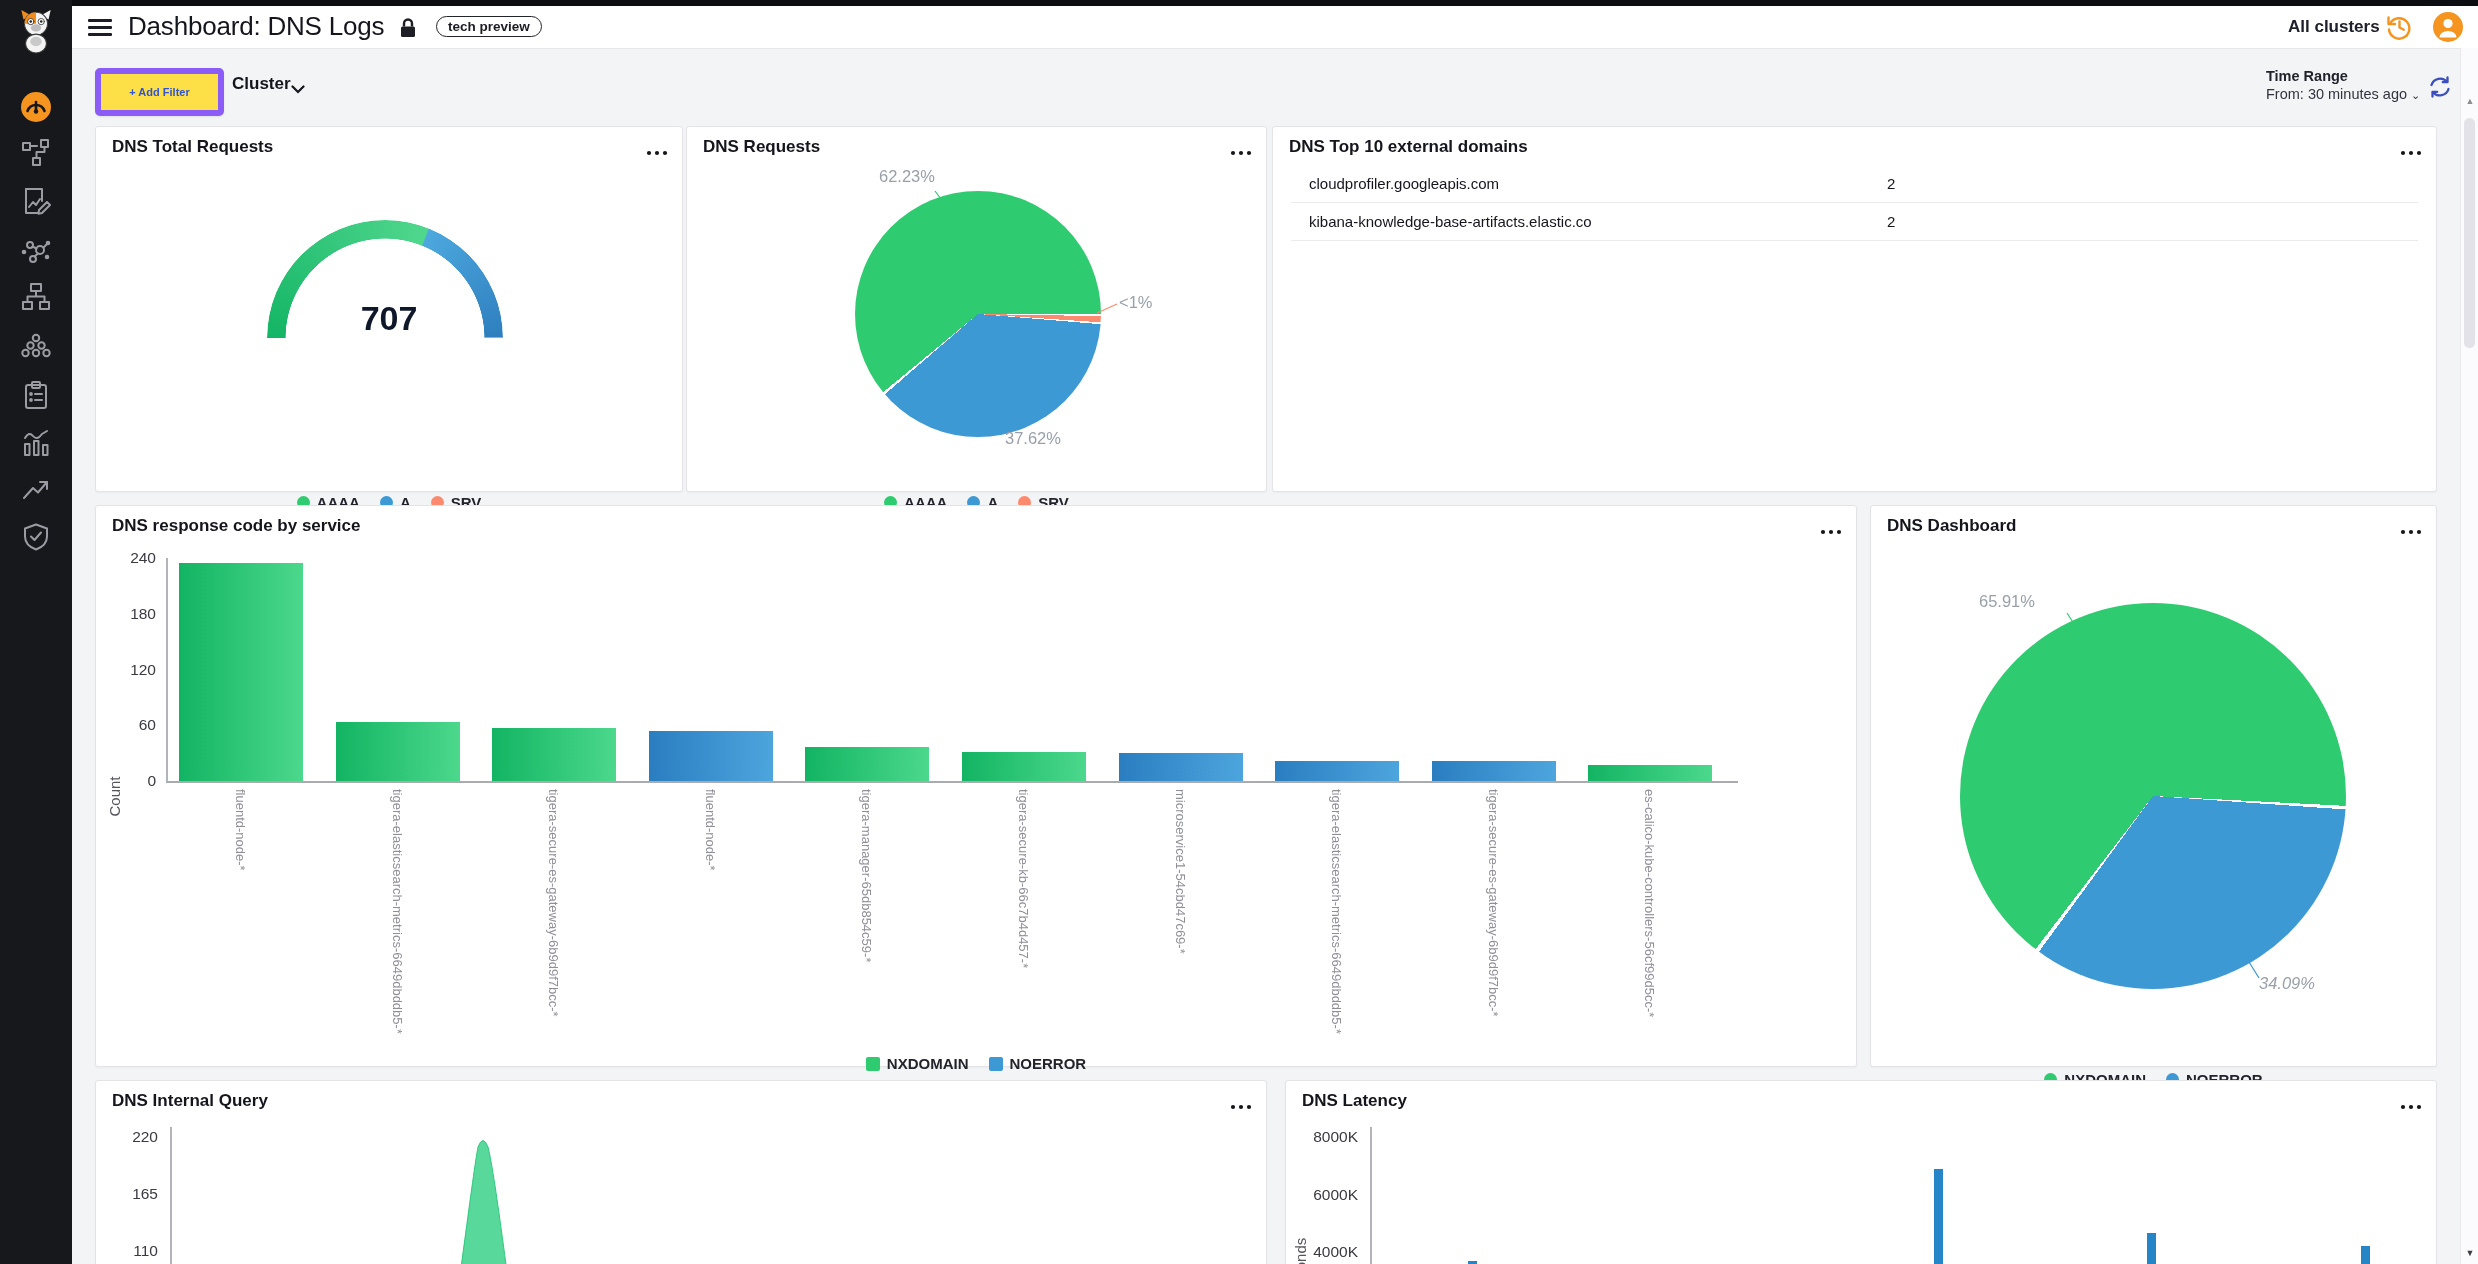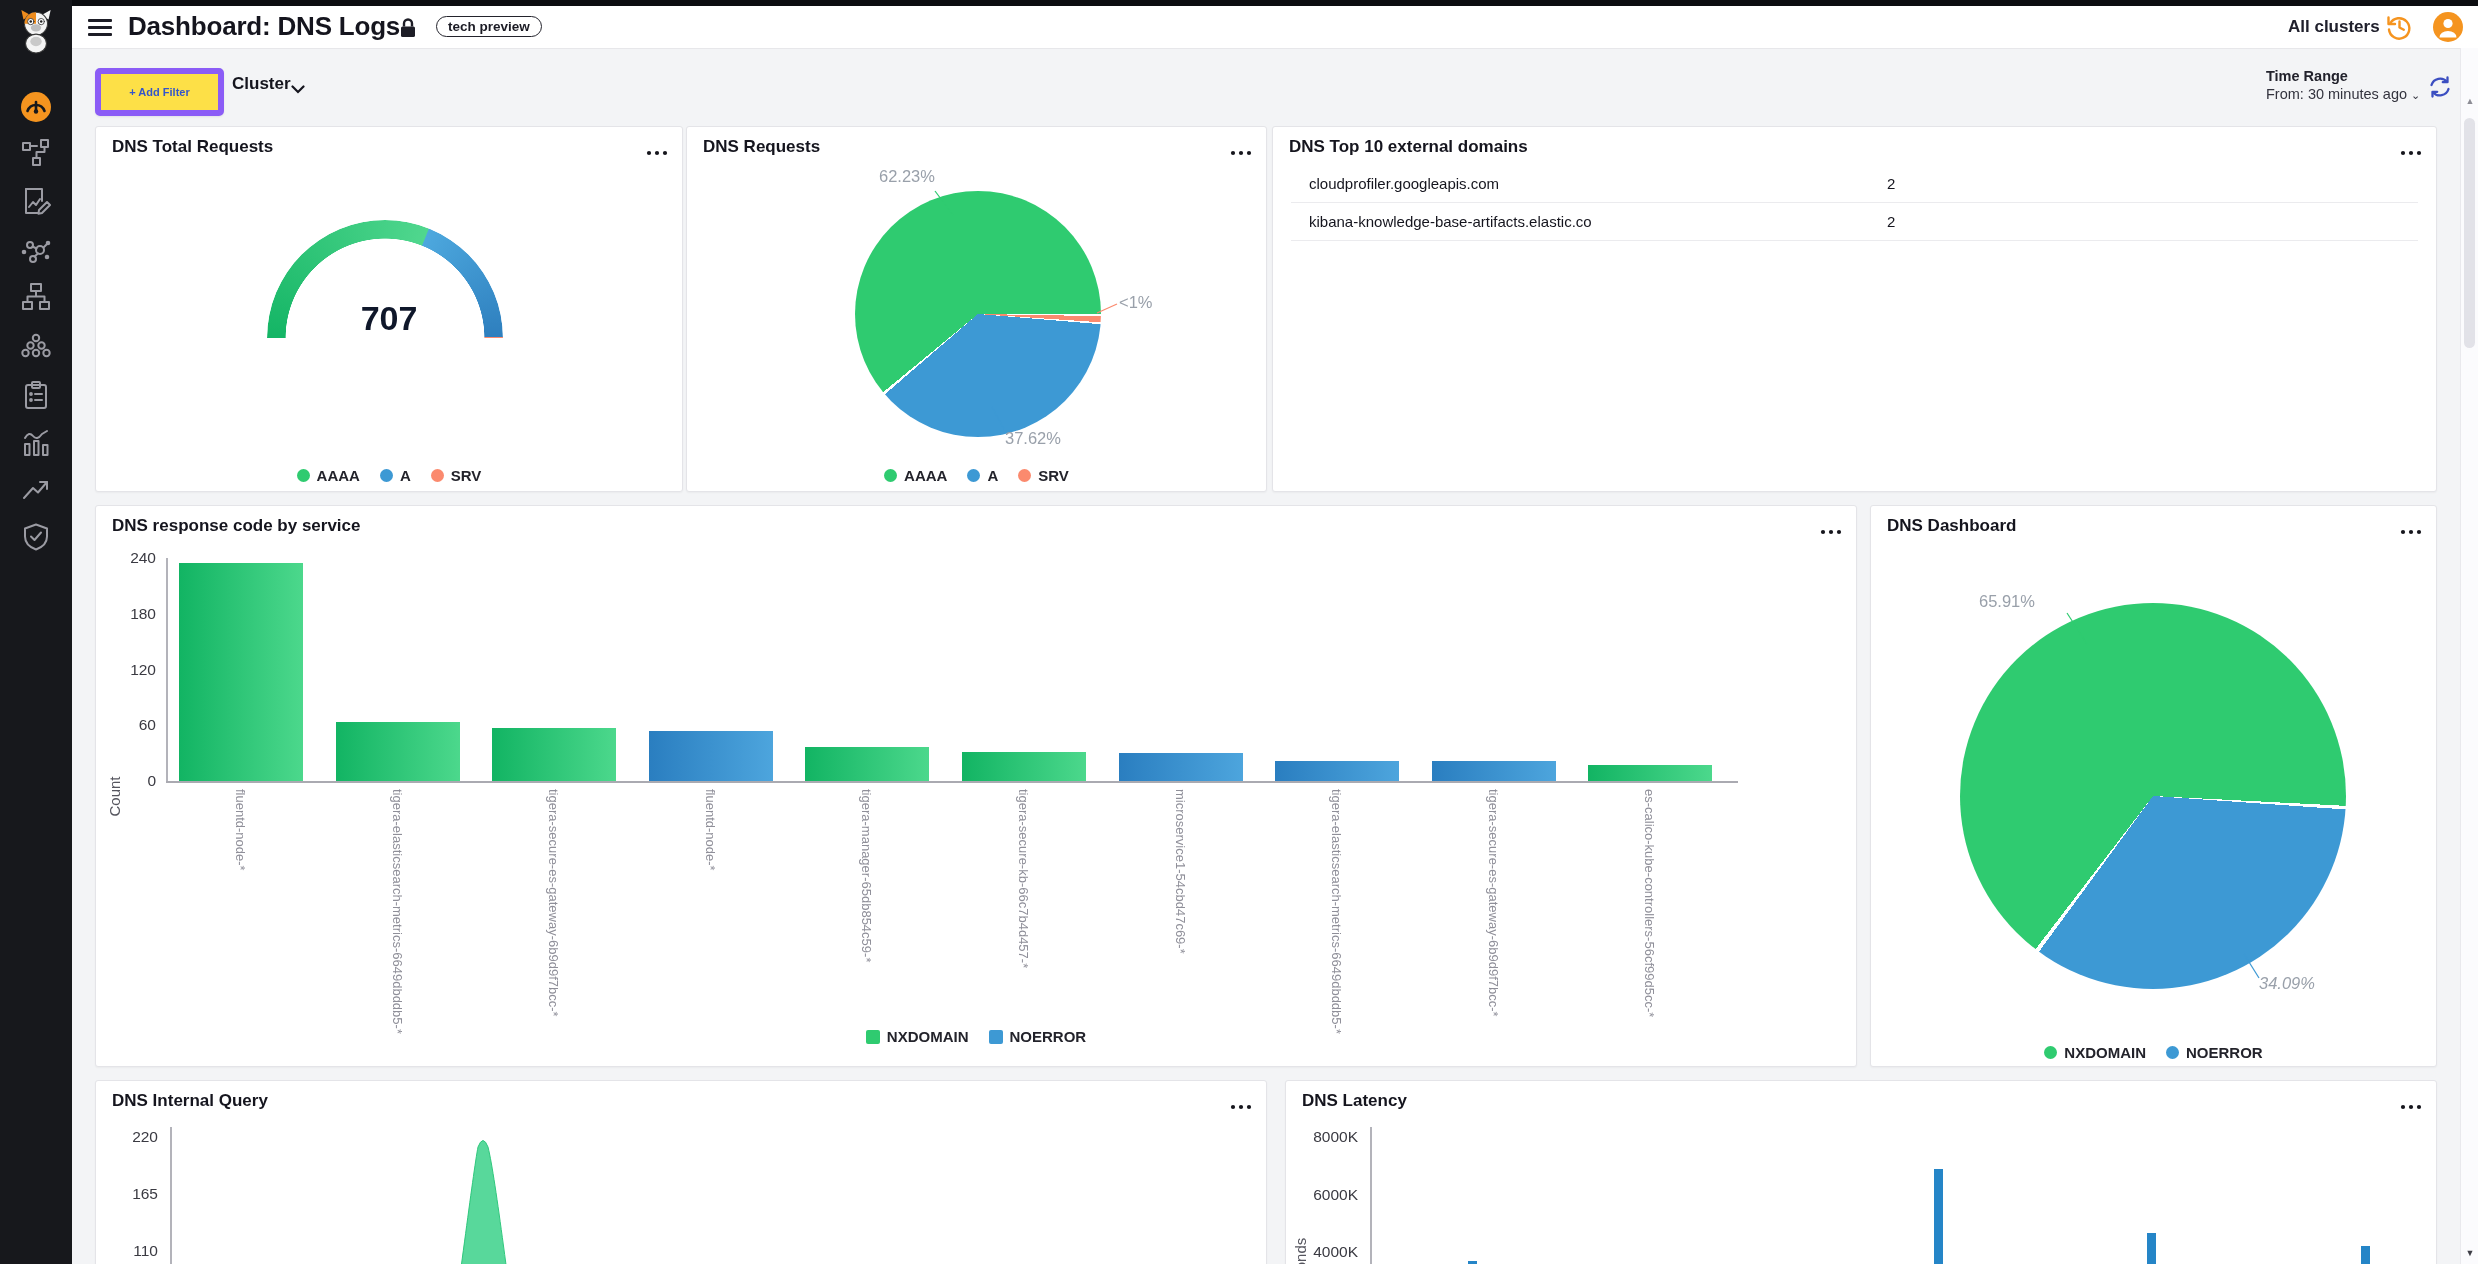--- a/index.html
+++ b/index.html
@@ -6,37 +6,37 @@
   #screen{position:relative;width:2478px;height:1264px;overflow:hidden;background:#f3f4f6;}
   .topstrip{position:absolute;left:0;top:0;width:2478px;height:6px;background:#0c0d10;}
   
   #sidebar{position:absolute;left:0;top:0;width:72px;height:1264px;background:#17181c;}
   .sb-item{position:absolute;left:21px;width:30px;height:30px;cursor:pointer;}
   .sb-item svg{width:100%;height:100%;stroke:#9b9ba3;fill:none;stroke-width:2;stroke-linecap:round;stroke-linejoin:round;}
   
   #header{position:absolute;left:72px;top:6px;width:2406px;height:42px;background:#ffffff;border-bottom:1px solid #e7e7ea;}
   .hamburger{position:absolute;left:16px;top:13px;width:24px;height:17px;cursor:pointer;}
   .hamburger div{height:2.6px;background:#1d1d26;margin-bottom:4.4px;border-radius:1px;}
-  .htitle{position:absolute;left:56px;top:5px;font-size:26px;font-weight:700;color:#15151e;letter-spacing:-0.2px;}
+  .htitle{position:absolute;left:56px;top:5px;font-size:26px;font-weight:400;color:#15151e;letter-spacing:-0.2px;}
   .lock{position:absolute;left:326px;top:11px;}
   .badge{position:absolute;left:364px;top:10px;border:1.6px solid #23232c;border-radius:13px;padding:2px 11px;font-size:13.5px;font-weight:600;color:#1b1b24;}
   .allclusters{position:absolute;left:2216px;top:11px;font-size:17px;font-weight:700;color:#20202c;cursor:pointer;}
   .hicon{position:absolute;top:5px;cursor:pointer;}
   
   .btn-addfilter{position:absolute;left:95px;top:68px;width:117px;height:36px;background:#fde047;border:6px solid #8b5cf6;border-radius:5px;box-shadow:0 1px 2px rgba(20,20,40,.08);font-size:11px;font-weight:600;color:#3355cb;display:flex;align-items:center;justify-content:center;cursor:pointer;}
   .cluster-dd{position:absolute;left:232px;top:74px;display:flex;align-items:flex-end;gap:0;font-size:17px;font-weight:700;color:#15151e;cursor:pointer;}
   .timerange{position:absolute;left:2266px;top:68px;font-size:14.5px;color:#22222c;}
   .timerange .tr-t{font-weight:700;}
   .timerange .tr-v{margin-top:2px;cursor:pointer;color:#33333e;}
   .refresh{position:absolute;left:2427px;top:74px;cursor:pointer;}
   
   .panel{position:absolute;background:#fff;border:1px solid #e4e4e8;border-radius:3px;box-shadow:0 1px 2px rgba(0,0,0,.04);}
   .ptitle{position:absolute;left:16px;top:10px;font-size:17px;font-weight:700;color:#15151e;}
   .pmenu{position:absolute;right:14px;top:15px;cursor:pointer;}
-  .legend{position:absolute;left:0;right:0;display:flex;justify-content:center;gap:20px;align-items:center;font-size:15px;font-weight:600;color:#23232b;}
+  .legend{position:absolute;left:0;right:0;display:flex;justify-content:center;gap:20px;align-items:center;font-size:15px;font-weight:600;color:#23232b;margin-top:27px;}
   .lg-item{display:flex;align-items:center;gap:7px;cursor:pointer;}
   .lg-mark{display:inline-block;}
   .lg-mark.dot{width:13px;height:13px;border-radius:50%;}
   .lg-mark.square{width:14px;height:14px;border-radius:2px;}
   .pie{position:absolute;border-radius:50%;}
   .pielabel{position:absolute;font-size:16.5px;color:#99a0aa;}
   .leader{position:absolute;left:0;top:0;pointer-events:none;}
   .gauge{position:absolute;left:171px;top:93px;width:236px;height:236px;border-radius:50%;
     -webkit-mask:radial-gradient(closest-side,transparent 84%,#000 84.5%);mask:radial-gradient(closest-side,transparent 84%,#000 84.5%);}
   .gauge-val{position:absolute;left:0;right:0;top:172px;text-align:center;font-size:34px;font-weight:700;color:#0f172a;}

